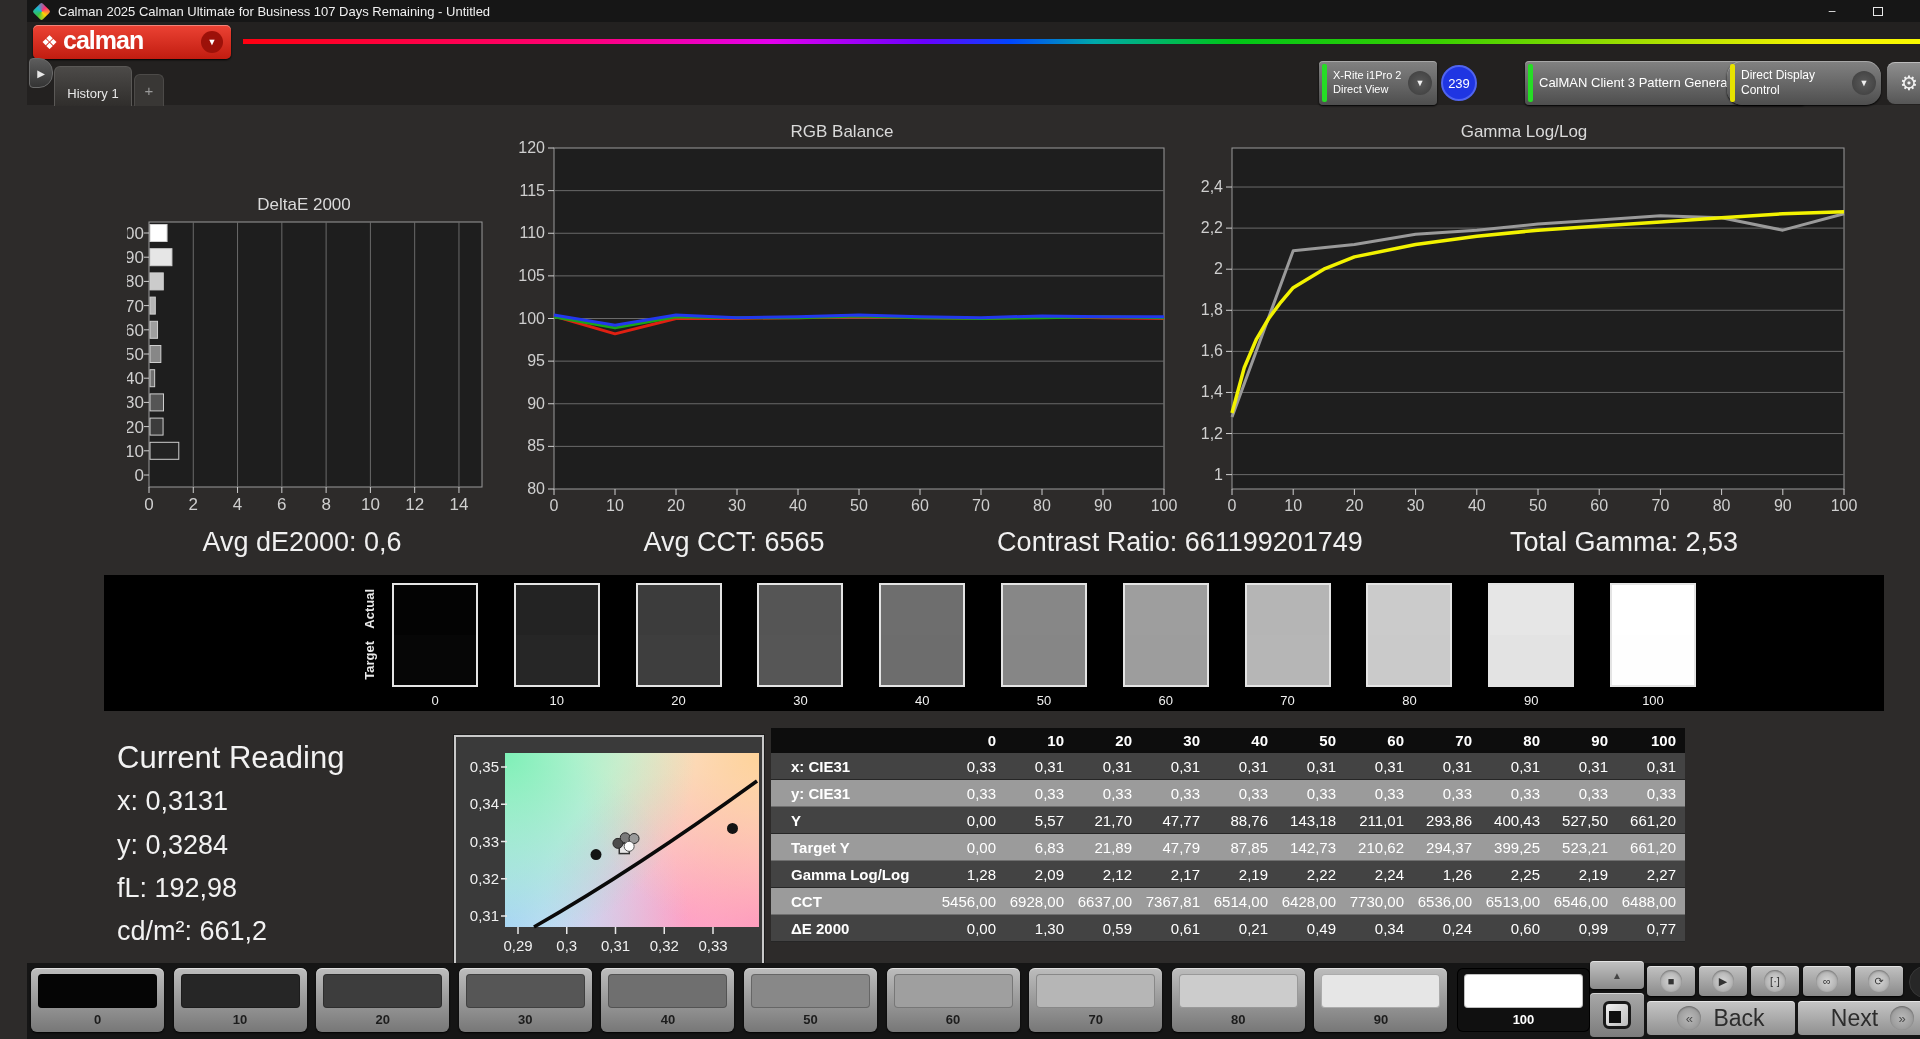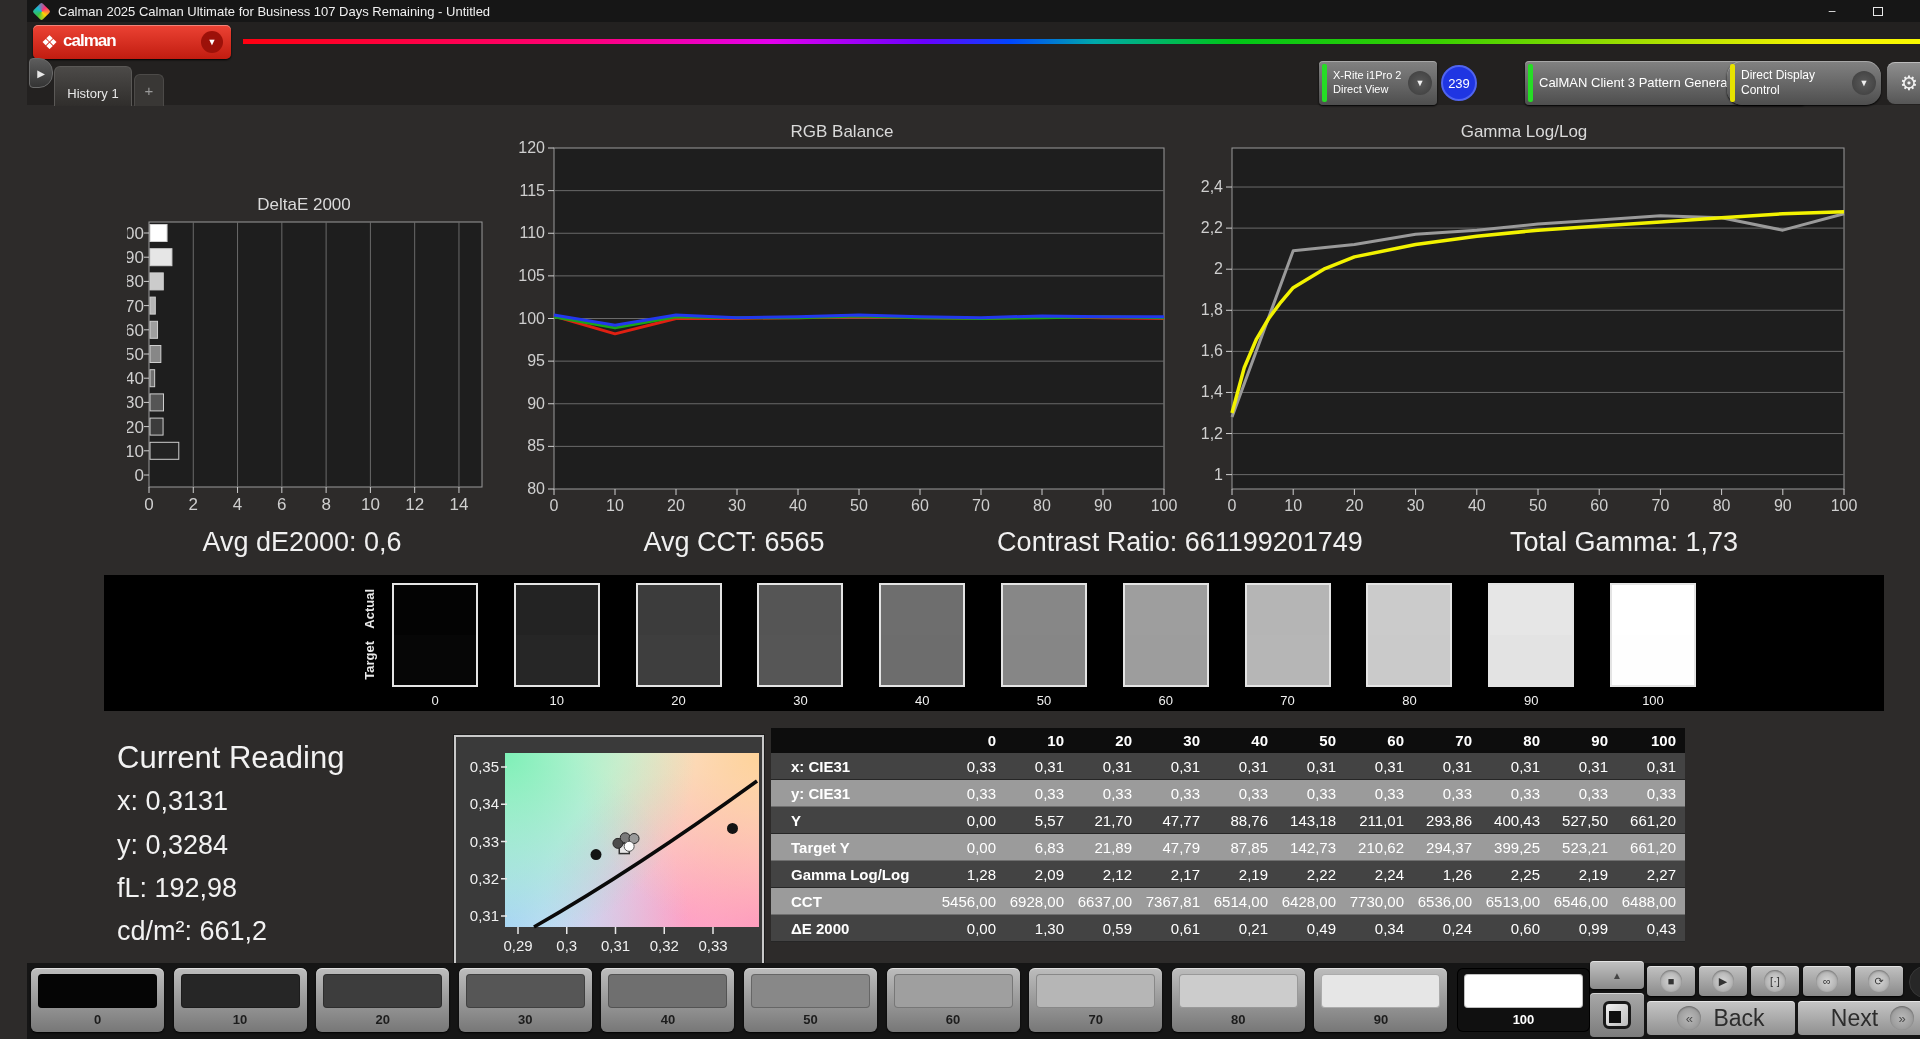--- a/index.html
+++ b/index.html
@@ -14,21 +14,21 @@
   .win-controls { position:absolute; right:0; top:0; height:22px; display:flex; }
   .win-btn { width:46px; height:22px; display:flex; align-items:center; justify-content:center; color:#e8e8e8; font-size:12px; cursor:pointer; }
   .win-max-glyph { width:10px; height:9px; border:1.3px solid #e8e8e8; }
 
   
   .header { position:absolute; left:0; top:22px; width:1920px; height:83px; background:#232120; }
   .logo-btn { position:absolute; left:6px; top:3px; width:198px; height:34px; border-radius:5px;
     background:linear-gradient(#ec4334,#c11c10); box-shadow:inset 0 1px 0 rgba(255,255,255,.35), 0 1px 2px #000;
     display:flex; align-items:center; padding:0 8px; cursor:pointer; }
   .logo-diamond { color:#fff; font-size:19px; margin-right:5px; }
-  .logo-text { color:#fff; font-size:17px; font-weight:bold; letter-spacing:-1px; line-height:1; padding-bottom:3px; }
+  .logo-text { color:#fff; font-size:25px; font-weight:bold; letter-spacing:-1px; line-height:1; padding-bottom:3px; }
   .logo-dd { margin-left:auto; width:22px; height:22px; border-radius:50%; background:#9c1109; display:flex; align-items:center; justify-content:center; color:#fff; font-size:9px; }
   .spectrum { position:absolute; left:216px; top:17px; width:1704px; height:5px;
     background:linear-gradient(90deg,#ff0010 0%,#ff0078 20%,#e400ee 31%,#6a00ff 40%,#0046ff 45%,#00aaaa 50%,#00c518 58%,#38cf00 70%,#a2de00 82%,#f2f200 92%,#fafa00 100%); }
   .nav-arrow-btn { position:absolute; left:2px; top:36px; width:24px; height:30px; border-radius:4px 14px 14px 4px;
     background:linear-gradient(#5d5d5d,#343434); border:1px solid #6a6a6a; color:#e8e8e8; font-size:10px;
     display:flex; align-items:center; justify-content:center; cursor:pointer; }
   .tab { position:absolute; left:27px; top:44px; width:78px; height:40px; border-radius:6px 6px 0 0;
     background:linear-gradient(#4c4a48,#302e2c); border:1px solid #5a5856; border-bottom:none;
     display:flex; align-items:flex-end; justify-content:center; padding-bottom:5px; color:#e8e8e8; font-size:13px; cursor:pointer; }
   .tab-plus { position:absolute; left:107px; top:52px; width:30px; height:32px; border-radius:6px 6px 0 0;
@@ -325,21 +325,21 @@
       <text x="605.8" y="411" font-size="16" fill="#cfcfcf" text-anchor="middle">90</text>
       <line x1="667" y1="389" x2="667" y2="395" stroke="#cfcfcf" stroke-width="1"></line>
       <text x="667" y="411" font-size="16" fill="#cfcfcf" text-anchor="middle">100</text>
       <polyline points="55,317.10240963855426 116.2,150.71084337349401 177.4,144.5481927710843 238.6,134.27710843373495 299.8,130.1686746987952 361,124.00602409638549 422.2,119.89759036144572 483.40000000000003,115.78915662650606 544.6,117.84337349397589 605.8,130.1686746987952 667,113.73493975903612" fill="none" stroke="#9a9a9a" stroke-width="3" stroke-linejoin="round"></polyline>
       <polyline points="55,312.9939759036145 67.24,267.80120481927713 79.48,239.04216867469884 91.72,218.5 103.96000000000001,202.06626506024097 116.2,187.68674698795184 146.8,169.1987951807229 177.4,156.8734939759036 238.6,144.5481927710843 299.8,136.3313253012048 361,130.1686746987952 422.2,126.06024096385542 483.40000000000003,121.95180722891565 544.6,117.84337349397589 605.8,113.73493975903612 667,111.68072289156629" fill="none" stroke="#f2f200" stroke-width="3.5" stroke-linejoin="round"></polyline>
     </svg>
 
   <div class="stat" style="left:275px;">Avg dE2000: 0,6</div>
   <div class="stat" style="left:707px;">Avg CCT: 6565</div>
   <div class="stat" style="left:1153px;">Contrast Ratio: 661199201749</div>
-  <div class="stat" style="left:1597px;">Total Gamma: 1,73</div>
+  <div class="stat" style="left:1597px;">Total Gamma: 2,53</div>
 
   <div class="swatch-strip" id="swatch-strip">
     <div class="strip-vlabel" style="top:14px;">Actual</div>
     <div class="strip-vlabel" style="top:66px;">Target</div>
   <div class="swatch" style="left: 288px;">
         <div class="half" style="background: rgb(3, 3, 3);"></div>
         <div class="half" style="background: rgb(6, 6, 6);"></div>
       </div>
       <div class="swatch-label" style="left: 288px;">0</div>
       <div class="swatch" style="left: 409.8px;">
@@ -525,21 +525,21 @@
       <div class="gs-cell row-dark">0,00</div>
       <div class="gs-cell row-dark">1,30</div>
       <div class="gs-cell row-dark">0,59</div>
       <div class="gs-cell row-dark">0,61</div>
       <div class="gs-cell row-dark">0,21</div>
       <div class="gs-cell row-dark">0,49</div>
       <div class="gs-cell row-dark">0,34</div>
       <div class="gs-cell row-dark">0,24</div>
       <div class="gs-cell row-dark">0,60</div>
       <div class="gs-cell row-dark">0,99</div>
-      <div class="gs-cell row-dark">0,43</div>
+      <div class="gs-cell row-dark">0,77</div>
     </div>
 
   <div class="bottom-bar" id="bottom-bar">
     <div class="mini-btn" style="left:1563px;top:-2px;width:54px;height:28px;">
       <span style="font-size:10px;color:#444;">▲</span>
     </div>
     <div class="window-icon-btn">
       <span class="window-icon-outer">
           <span class="window-icon-inner"></span>
         </span>

